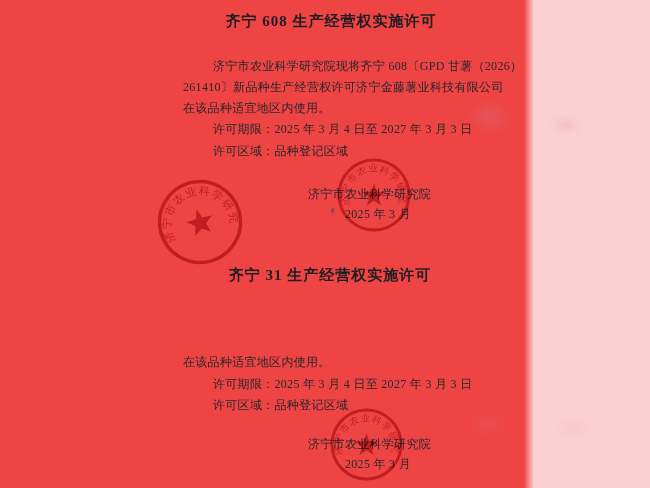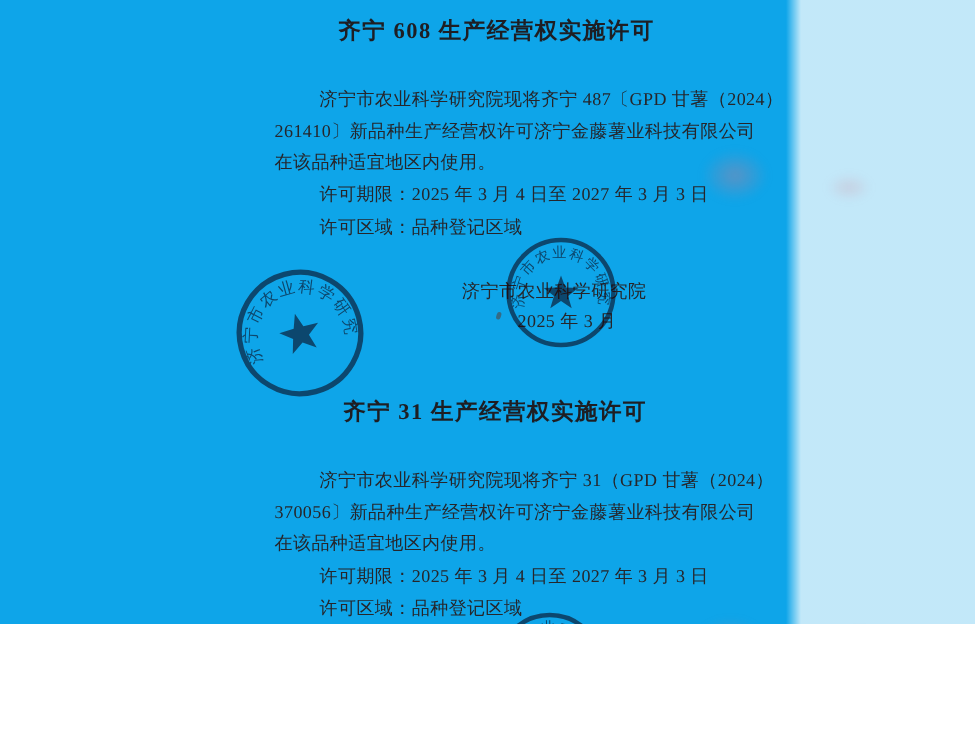--- a/index.html
+++ b/index.html
@@ -1,18 +1,18 @@
 <!DOCTYPE html>
 <html style="--seal: #c4525e; --ink: #26262b;"><head>
 <meta charset="utf-8">
 <style>
   html,body { margin:0; padding:0; }
   .page {
-    position:relative; width:650px; height:416px; overflow:hidden;
-    background:#0ea5e9;
+    position:relative; width:650px; height:488px; overflow:hidden;
+    background:#ef4444;
     font-family:"Liberation Serif","DejaVu Serif",serif;
     color:var(--ink,#26262b);
   }
   .right-light {
     position:absolute; left:524px; top:0; bottom:0; right:0;
     background:linear-gradient(90deg, rgba(255,255,255,0), rgba(255,255,255,.75) 10px);
     pointer-events:none;
   }
   .ln {
     position:absolute; white-space:nowrap;
@@ -41,21 +41,21 @@
 </style>
 </head>
 <body>
 
 <div class="page">
 
   <div class="right-light"></div>
 
   <div class="title" style="left:6px; top:13px;">齐宁 608 生产经营权实施许可</div>
 
-  <div class="ln" style="left:213px; top:59px;">济宁市农业科学研究院现将齐宁 487〔GPD 甘薯（2024）</div>
+  <div class="ln" style="left:213px; top:59px;">济宁市农业科学研究院现将齐宁 608〔GPD 甘薯（2026）</div>
   <div class="ln" style="left:183px; top:80px;">261410〕新品种生产经营权许可济宁金藤薯业科技有限公司</div>
   <div class="ln" style="left:183px; top:101px;">在该品种适宜地区内使用。</div>
   <div class="ln" style="left:213px; top:122px;">许可期限：2025 年 3 月 4 日至 2027 年 3 月 3 日</div>
   <div class="ln" style="left:213px; top:144px;">许可区域：品种登记区域</div>
 
   <div class="ln" style="left:308px; top:187px;">济宁市农业科学研究院</div>
   <div class="ln" style="left:345px; top:207px;">2025 年 3 月</div>
   <div class="speck"></div>
 
   <div class="seal seal-rotated" style="left:156px; top:178px;">
@@ -79,22 +79,20 @@
       <circle cx="50" cy="50" r="46" fill="none" stroke="var(--seal,#c4525e)" stroke-width="4"></circle>
       <polygon points="50,35 53.8,45.7 65.2,46.1 56.2,53 59.4,63.9 50,57.5 40.6,63.9 43.8,53 34.8,46.1 46.2,45.7" fill="var(--seal,#c4525e)"></polygon>
       <text class="seal-text" fill="var(--seal,#c4525e)">
         <textPath href="#arc1" startOffset="4">济宁市农业科学研究院</textPath>
       </text>
     </svg>
   </div>
 
   <div class="title" style="left:5px; top:267px;">齐宁 31 生产经营权实施许可</div>
 
-  <div class="ln" style="left:213px; top:313px;">济宁市农业科学研究院现将齐宁 31（GPD 甘薯（2024）</div>
-  <div class="ln" style="left:183px; top:334px;">370056〕新品种生产经营权许可济宁金藤薯业科技有限公司</div>
   <div class="ln" style="left:183px; top:355px;">在该品种适宜地区内使用。</div>
   <div class="ln" style="left:213px; top:377px;">许可期限：2025 年 3 月 4 日至 2027 年 3 月 3 日</div>
   <div class="ln" style="left:213px; top:398px;">许可区域：品种登记区域</div>
 
   <div class="ln" style="left:308px; top:437px;">济宁市农业科学研究院</div>
   <div class="ln" style="left:345px; top:457px;">2025 年 3 月</div>
 
   <div class="seal" style="left:329px; top:407px;">
     <svg width="75" height="75" viewBox="0 0 100 100">
       <defs>

